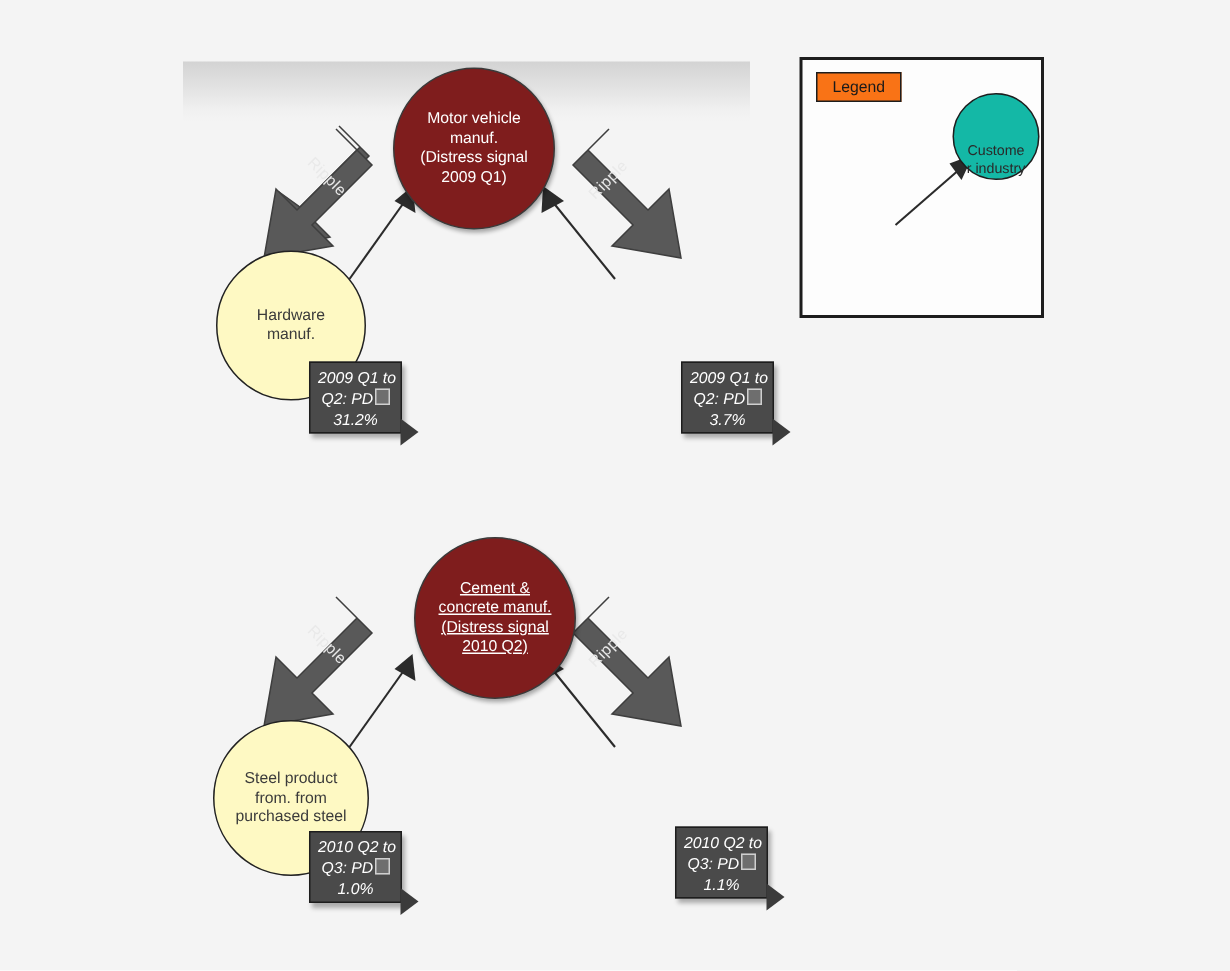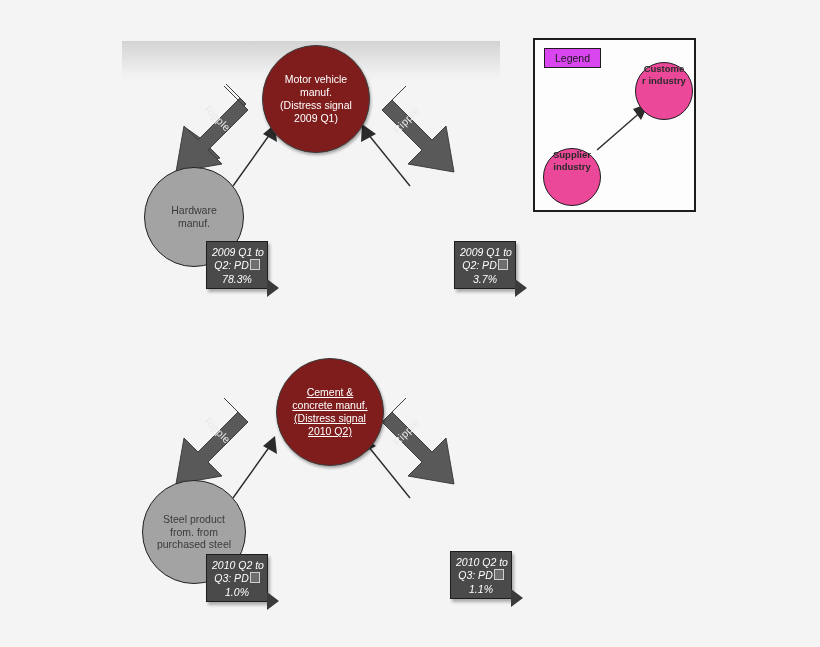--- a/index.html
+++ b/index.html
@@ -41,21 +41,21 @@
     white-space: pre-line;
   }
   .circle.dark {
     background: #7f1d1d;
     border: 1px solid #3a3a3a;
     color: #ffffff;
     font-size: 10.5px;
     box-shadow: 1px 2px 3px rgba(0,0,0,0.33);
   }
   .circle.light {
-    background: #a3a3a3;
+    background: #fef9c3;
     border: 1.3px solid #222222;
     color: #3b3b3b;
     font-size: 10.5px;
   }
 
   
   .thin-arrow { position: absolute; overflow: visible; }
   .thin-arrow line { stroke: #2b2b2b; stroke-width: 1.4px; }
   .thin-arrow polygon { fill: #2b2b2b; }
 
@@ -114,38 +114,37 @@
     height: 174px;
     background: #fdfdfd;
     border: 2px solid #1d1d1d;
     box-sizing: border-box;
   }
   .legend-title {
     position: absolute;
     left: 9px;
     top: 8px;
     padding: 3px 10px 3px 10px;
-    background: #d946ef;
+    background: #f97316;
     border: 1.5px solid #1d1d1d;
     font-size: 10.5px;
     color: #1a1a1a;
   }
   .legend-circle {
     position: absolute;
     border-radius: 50%;
-    background: #ec4899;
+    background: #14b8a6;
     border: 1.2px solid #1d1d1d;
     display: flex;
-    align-items: flex-start;
+    align-items: flex-end;
     justify-content: center;
     text-align: center;
     font-size: 9.5px;
     color: #2a2a2a;
     box-sizing: border-box;
-    font-weight: bold;
   }
   .legend-circle .clabel { display: block; line-height: 1.25; white-space: pre-line; }
 </style>
 </head>
 <body>
 
 <div id="canvas">
 
   <div class="top-band"></div>
 
@@ -184,21 +183,21 @@
 
   <div class="circle light" style="left:144px; top:167px; width:100px; height:100px;">
     <span class="clabel">Hardware
 manuf.</span>
   </div>
 
 
   <div class="note" style="left:206px; top:241px; width:62px; height:48px;">
     <span class="nline">2009 Q1 to</span>
     <span class="nline"><span>Q2: PD</span><span class="tofu"></span></span>
-    <span class="nline">78.3%</span>
+    <span class="nline">31.2%</span>
     <span class="dog-ear"></span>
   </div>
 
   <div class="note" style="left:454px; top:241px; width:62px; height:48px;">
     <span class="nline">2009 Q1 to</span>
     <span class="nline"><span>Q2: PD</span><span class="tofu"></span></span>
     <span class="nline">3.7%</span>
     <span class="dog-ear"></span>
   </div>
 
@@ -260,19 +259,15 @@
     <svg class="thin-arrow" style="left:58px; top:58px; width:62px; height:58px;">
       <line x1="4" y1="52" x2="50" y2="12"></line>
       <polygon points="56,5 48,22 40,11"></polygon>
     </svg>
 
     <div class="legend-circle" style="left:100px; top:22px; width:58px; height:58px;">
       <span class="clabel">Custome
 r industry</span>
     </div>
 
-    <div class="legend-circle" style="left:8px; top:108px; width:58px; height:58px;">
-      <span class="clabel">Supplier
-industry</span>
-    </div>
   </div>
 
 </div>
 
 </body></html>

